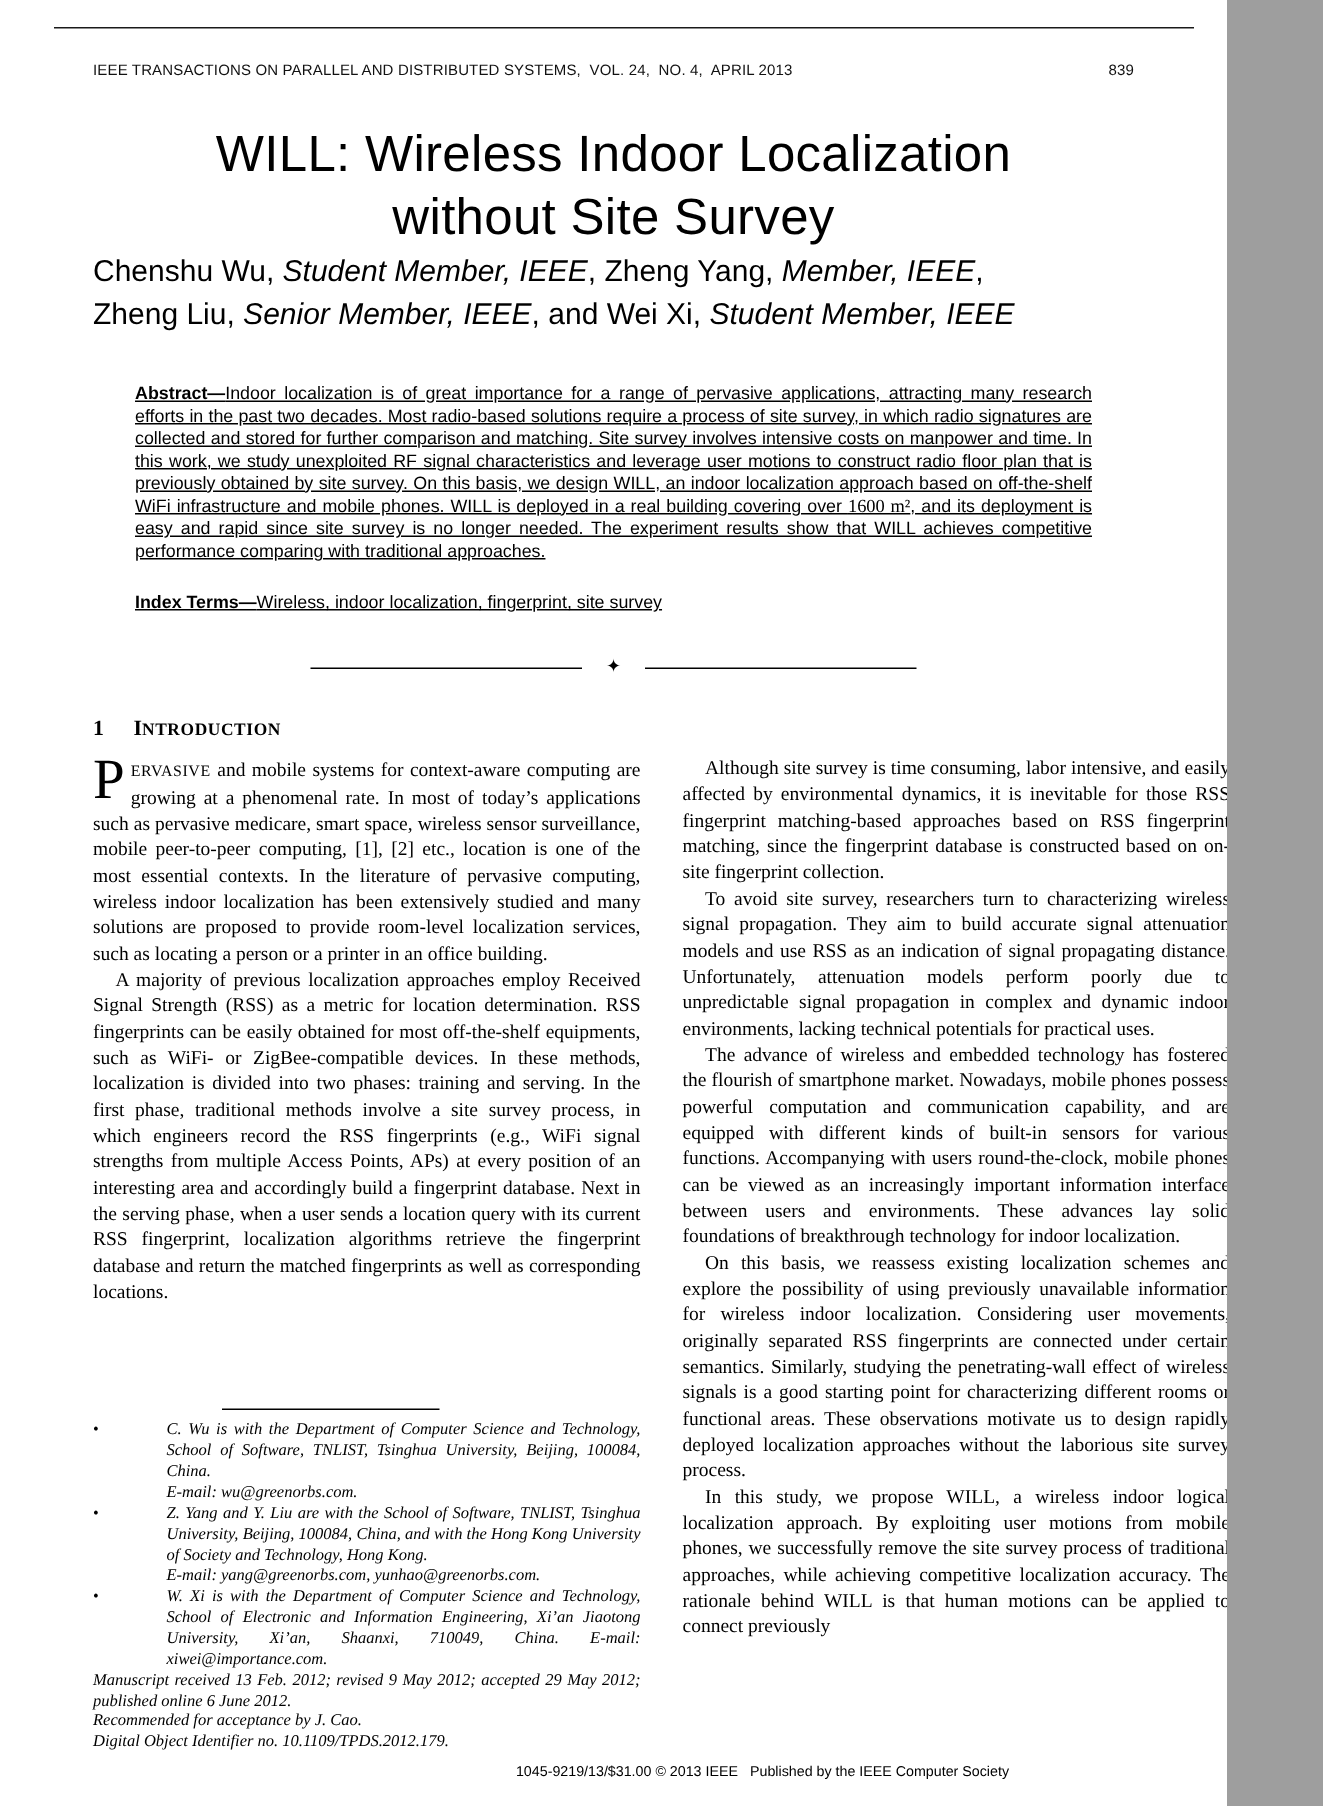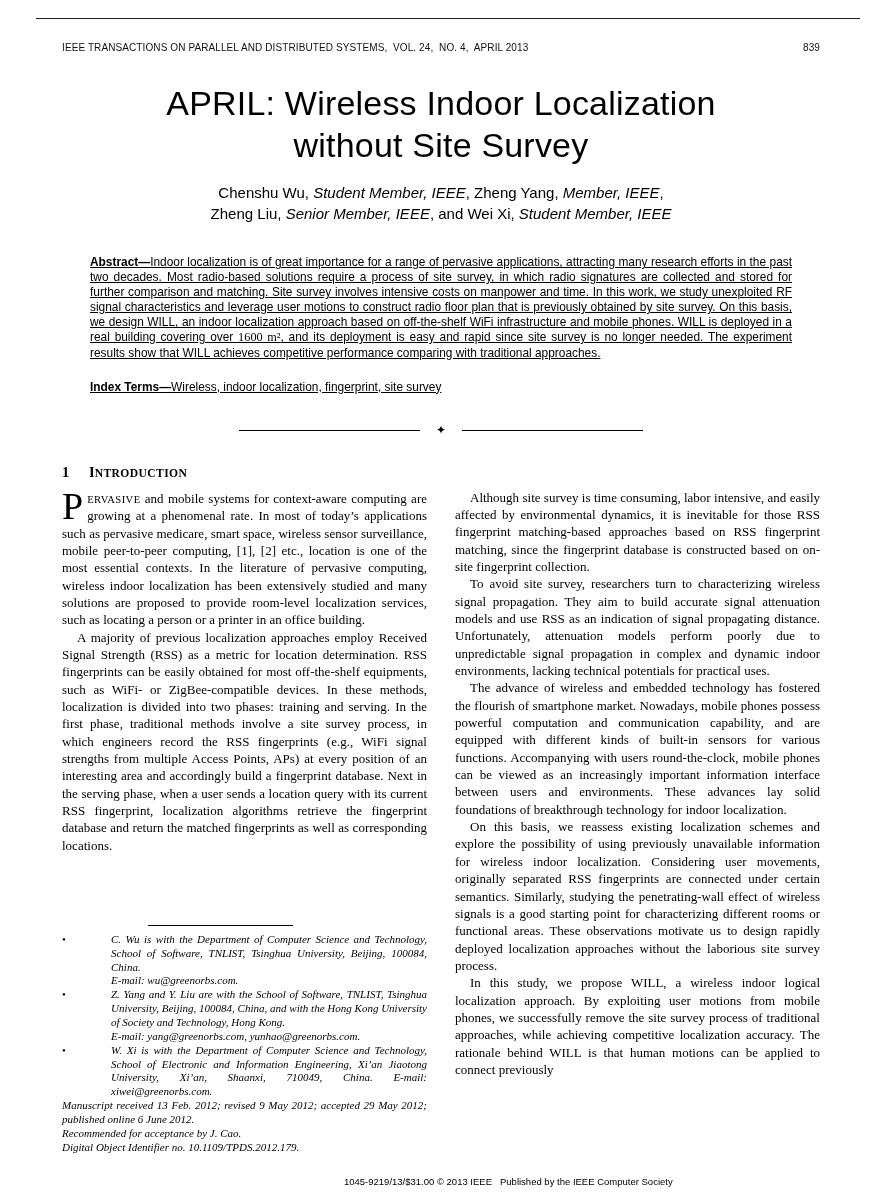--- a/index.html
+++ b/index.html
@@ -1,20 +1,20 @@
 <!DOCTYPE html>
 <html lang="en"><head>
 <meta charset="utf-8">
 <style>
   * { margin: 0; padding: 0; box-sizing: border-box; }
   html, body { background: #9e9e9e; }
   body { width: 882px; }
   .page {
     position: relative;
-    width: 882px; height: 1204px;
+    width: 818px; height: 1204px;
     background: #ffffff;
     color: #000;
     font-family: "Liberation Serif", serif;
     padding: 36px 62px 0 62px;
     overflow: hidden;
   }
   .scan-edge {
     position: absolute; top: 18px; left: 36px; right: 22px;
     border-top: 1px solid #1a1a1a;
   }
@@ -25,24 +25,22 @@
     white-space: pre;
     margin-top: 6px;
   }
   .title {
     text-align: center;
     font-family: "Liberation Sans", sans-serif;
     font-size: 34px; line-height: 1.23; font-weight: 400;
     margin-top: 30px; letter-spacing: 0.2px;
   }
   .authors {
-    text-align: center;
     font-family: "Liberation Sans", sans-serif;
-    font-size: 15px; line-height: 1.45;
-    margin-top: 15px;
+    font-size: 20px; line-height: 1.45;
   }
   .authors i { font-style: italic; }
   .abstract, .index-terms {
     font-family: "Liberation Sans", sans-serif;
     font-size: 11.9px; line-height: 1.26;
     text-align: justify;
     margin: 0 28px;
     text-decoration: underline;
   }
   .abstract { margin-top: 30px; }
@@ -106,21 +104,21 @@
 
 <div class="page">
   <div class="scan-edge"></div>
 
   <div class="running-head">
     <span>IEEE TRANSACTIONS ON PARALLEL AND DISTRIBUTED SYSTEMS,  VOL. 24,  NO. 4,  APRIL 2013</span>
     <span>839</span>
   </div>
 
   <h1 class="title">
-    <div>APRIL: Wireless Indoor Localization</div>
+    <div>WILL: Wireless Indoor Localization</div>
     <div>without Site Survey</div>
   </h1>
 
   <div class="authors">
     <div><span>Chenshu Wu, </span><i>Student Member, IEEE</i><span>, Zheng Yang, </span><i>Member, IEEE</i><span>,</span></div>
     <div><span>Zheng Liu, </span><i>Senior Member, IEEE</i><span>, and Wei Xi, </span><i>Student Member, IEEE</i></div>
   </div>
 
   <div class="abstract">
     <b>Abstract—</b><span>Indoor localization is of great importance for a range of pervasive applications, attracting many research efforts in the past two decades. Most radio-based solutions require a process of site survey, in which radio signatures are collected and stored for further comparison and matching. Site survey involves intensive costs on manpower and time. In this work, we study unexploited RF signal characteristics and leverage user motions to construct radio floor plan that is previously obtained by site survey. On this basis, we design WILL, an indoor localization approach based on off-the-shelf WiFi infrastructure and mobile phones. WILL is deployed in a real building covering over </span><span class="formula">1600 m²</span><span>, and its deployment is easy and rapid since site survey is no longer needed. The experiment results show that WILL achieves competitive performance comparing with traditional approaches.</span>
@@ -155,21 +153,21 @@
         <div class="fn-item">
           <span class="fn-bullet">•</span>
           <span class="fn-body"><span>C. Wu is with the Department of Computer Science and Technology, School of Software, TNLIST, Tsinghua University, Beijing, 100084, China.</span><span class="fn-email">E-mail: wu@greenorbs.com.</span></span>
         </div>
         <div class="fn-item">
           <span class="fn-bullet">•</span>
           <span class="fn-body"><span>Z. Yang and Y. Liu are with the School of Software, TNLIST, Tsinghua University, Beijing, 100084, China, and with the Hong Kong University of Society and Technology, Hong Kong.</span><span class="fn-email">E-mail: yang@greenorbs.com, yunhao@greenorbs.com.</span></span>
         </div>
         <div class="fn-item">
           <span class="fn-bullet">•</span>
-          <span class="fn-body"><span>W. Xi is with the Department of Computer Science and Technology, School of Electronic and Information Engineering, Xi’an Jiaotong University, Xi’an, Shaanxi, 710049, China. E-mail: xiwei@greenorbs.com.</span></span>
+          <span class="fn-body"><span>W. Xi is with the Department of Computer Science and Technology, School of Electronic and Information Engineering, Xi’an Jiaotong University, Xi’an, Shaanxi, 710049, China. E-mail: xiwei@importance.com.</span></span>
         </div>
 
         <div class="fn-note">Manuscript received 13 Feb. 2012; revised 9 May 2012; accepted 29 May 2012; published online 6 June 2012.</div>
         <div class="fn-note">Recommended for acceptance by J. Cao.</div>
         <div class="fn-note">Digital Object Identifier no. 10.1109/TPDS.2012.179.</div>
       </div>
     </div>
 
     <div class="col col-right">
       <p class="body-par indent">Although site survey is time consuming, labor intensive, and easily affected by environmental dynamics, it is inevitable for those RSS fingerprint matching-based approaches based on RSS fingerprint matching, since the fingerprint database is constructed based on on-site fingerprint collection.</p>

